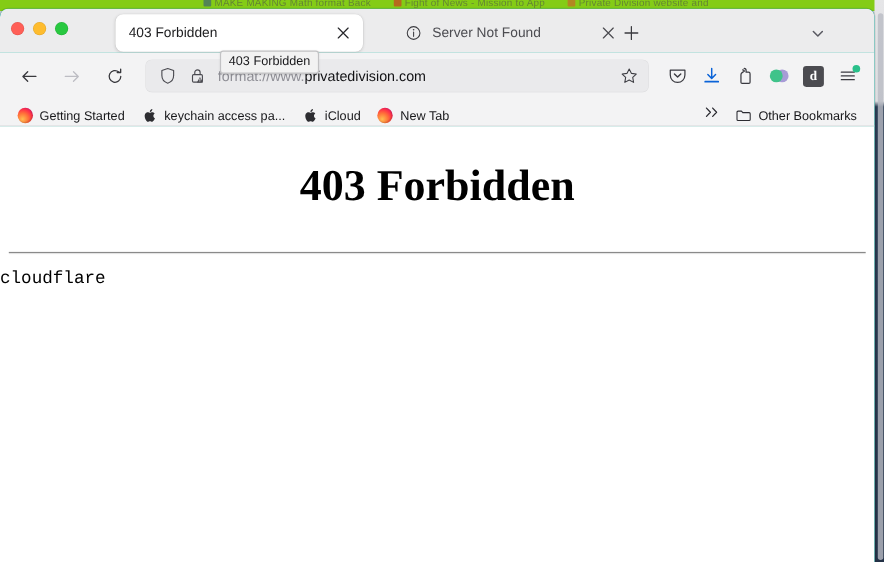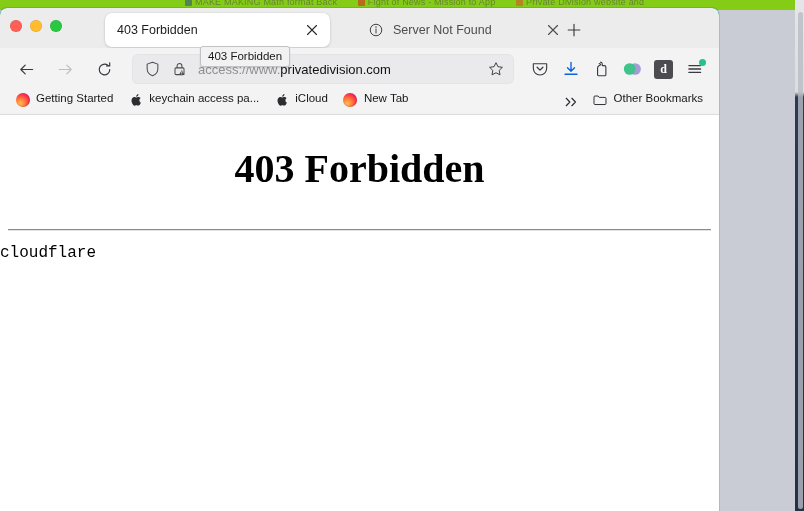--- a/index.html
+++ b/index.html
@@ -37,21 +37,21 @@
     position: absolute; right: 0; top: 0; width: 9px; height: 511px;
     background: linear-gradient(180deg,#e6e6e8 0%,#dddde0 18%,#2a3b52 19%,#233146 100%);
   }
   .bg-right-scroll {
     position: absolute; right: 1px; top: 12px; width: 5px; height: 497px;
     background: #b9bcc4; border-radius: 3px; opacity: .8;
   }
 
   
   #window {
-    position: absolute; left: 0; top: 8px; width: 719px; height: 503px;
+    position: absolute; left: 0; top: 8px; width: 795px; height: 503px;
     background: #14b8a6;
     border-top-left-radius: 7px;
     border-top-right-radius: 7px;
     overflow: hidden;
     box-shadow: 0 0 0 1px rgba(0,0,0,.10);
   }
 
   
   .tabstrip {
     position: relative;
@@ -176,21 +176,21 @@
   }
 
   
   .bookmarks {
     position: relative; height: 24px;
     background: #f3f3f4;
     border-bottom: 1px solid #dcdcde;
     display: flex; align-items: center;
   }
   .bm {
-    display: flex; align-items: flex-start;
+    display: flex; align-items: flex-end;
     height: 20px; padding: 0 6px; margin-left: 3px;
     border-radius: 4px; flex: 0 0 auto;
   }
   .bm:first-child { margin-left: 9px; }
   .bm-icon {
     width: 15px; height: 15px; flex: 0 0 auto;
     display: flex; align-items: center; justify-content: center;
   }
   .bm-label {
     margin-left: 6px; font-size: 11.5px; color: #17171a;
@@ -365,21 +365,21 @@
         <span class="url-icon lock">
           <svg width="15" height="16" viewBox="0 0 16 17" aria-hidden="true">
             <rect x="3.2" y="7.3" width="9.6" height="7.2" rx="1.1" fill="none" stroke="#4a4a50" stroke-width="1.1"></rect>
             <path d="M5.4 7.3 V5.3 A2.6 2.6 0 0 1 10.6 5.3 V7.3" fill="none" stroke="#4a4a50" stroke-width="1.1"></path>
             <path d="M10.4 9.6 L13.4 14.8 H7.4 Z" fill="#4a4a50"></path>
             <path d="M10.4 11.4 V12.8" stroke="#ffffff" stroke-width=".85" stroke-linecap="round"></path>
             <circle cx="10.4" cy="13.8" r=".45" fill="#ffffff"></circle>
           </svg>
         </span>
         <span class="url-text">
-          <span class="url-scheme">access://www.</span><span class="url-host">privatedivision.com</span>
+          <span class="url-scheme">format://www.</span><span class="url-host">privatedivision.com</span>
         </span>
         <span class="url-star">
           <svg width="16" height="16" viewBox="0 0 18 18" aria-hidden="true">
             <path d="M9 1.9 L11.2 6.4 L16.2 7.1 L12.6 10.6 L13.5 15.6 L9 13.2 L4.5 15.6 L5.4 10.6 L1.8 7.1 L6.8 6.4 Z" fill="none" stroke="#3d3d43" stroke-width="1.1" stroke-linejoin="round"></path>
           </svg>
         </span>
 
         <div class="tooltip">403 Forbidden</div>
       </div>
 

